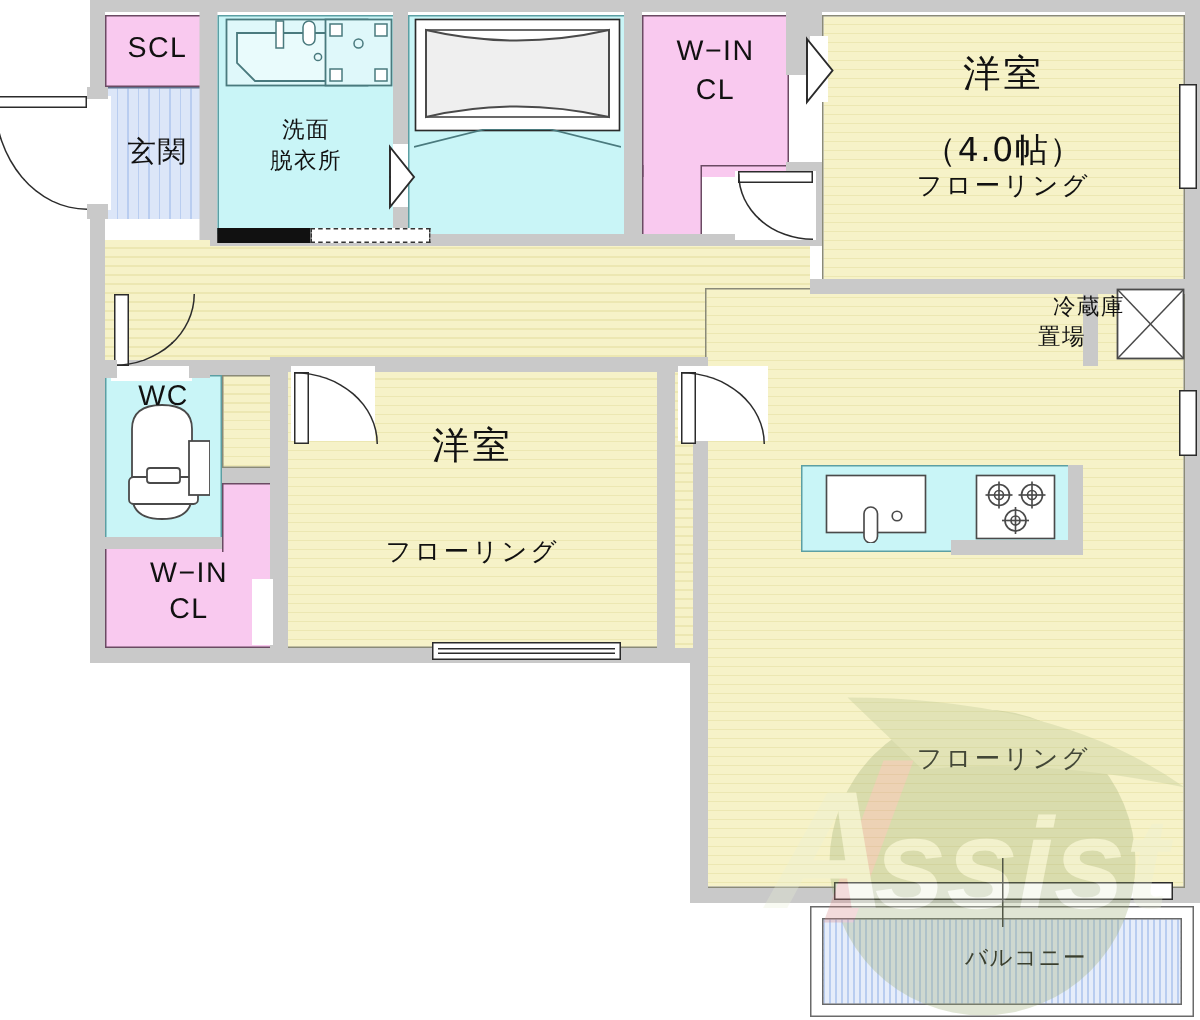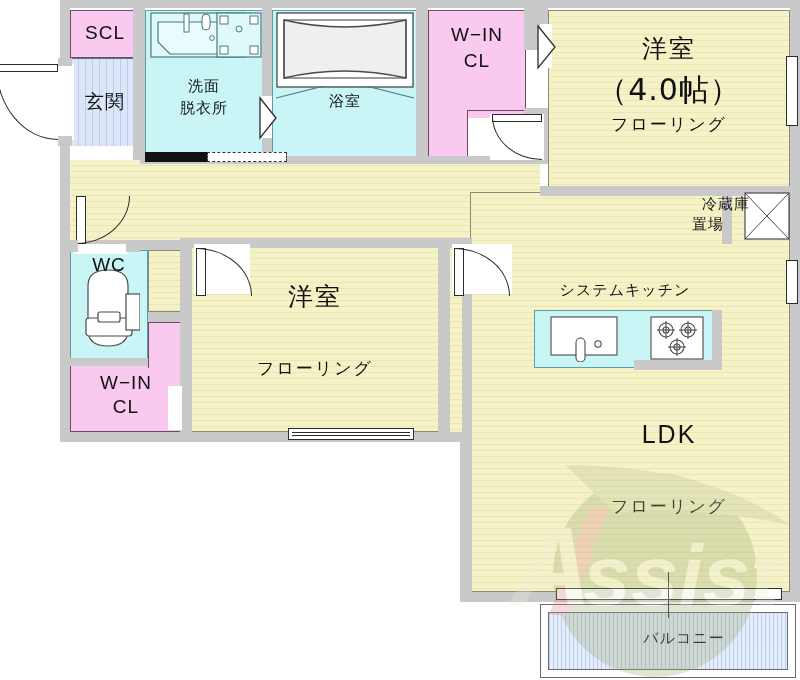--- a/index.html
+++ b/index.html
@@ -50,21 +50,21 @@
   .lbl{
     position:absolute;
     text-align:center;
     color:#111;
     white-space:nowrap;
     line-height:1.18;
     font-family:"DejaVu Sans","Liberation Sans",sans-serif;
     pointer-events:none;
   }
   .lbl-room{font-size:25px;letter-spacing:2px;}
-  .lbl-sub{font-size:30px;letter-spacing:1px;}
+  .lbl-sub{font-size:22px;letter-spacing:1px;margin-top:16px;}
   .lbl-floorname{font-size:17px;letter-spacing:2px;}
   .lbl-sm{font-size:15px;letter-spacing:1px;}
   .lbl-md{font-size:19px;letter-spacing:1px;}
   .lbl-lat{font-family:Liberation Sans, sans-serif;}
 
   
   .win{background:#ffffff;border:1px solid #2b2b2b;}
   .doorleaf{background:#ffffff;border:1px solid #2b2b2b;}
   .gap-white{background:#ffffff;}
 
@@ -267,46 +267,43 @@
   <div class="abs wall-plain" style="left:634px;top:360px;width:88px;height:10px;"></div>
   <div class="abs wall-plain" style="left:722px;top:192px;width:10px;height:52px;"></div>
 
   <div class="lbl lbl-md lbl-lat" style="left:70px;top:22px;width:70px;">SCL</div>
 
   <div class="lbl lbl-md" style="left:70px;top:90px;width:70px;">玄関</div>
 
   <div class="lbl lbl-sm" style="left:145px;top:78px;width:118px;">洗面</div>
   <div class="lbl lbl-sm" style="left:145px;top:100px;width:118px;font-family:Liberation Serif, serif;">脱衣所</div>
 
-  <div class="lbl lbl-sm" style="left:272px;top:93px;width:146px;">浴室</div>
 
   <div class="lbl lbl-md lbl-lat" style="left:428px;top:24px;width:98px;">W−IN</div>
   <div class="lbl lbl-md lbl-lat" style="left:428px;top:50px;width:98px;">CL</div>
 
   <div class="lbl lbl-room" style="left:548px;top:34px;width:242px;">洋室</div>
   <div class="lbl lbl-sub" style="left:548px;top:72px;width:242px;">（4.0帖）</div>
   <div class="lbl lbl-floorname" style="left:548px;top:114px;width:242px;">フローリング</div>
 
   <div class="lbl lbl-md lbl-lat" style="left:70px;top:254px;width:78px;">WC</div>
 
   <div class="lbl lbl-md lbl-lat" style="left:70px;top:372px;width:112px;">W−IN</div>
   <div class="lbl lbl-md lbl-lat" style="left:70px;top:396px;width:112px;">CL</div>
 
   <div class="lbl lbl-room" style="left:190px;top:282px;width:250px;">洋室</div>
   <div class="lbl lbl-floorname" style="left:190px;top:358px;width:250px;">フローリング</div>
 
-  <div class="lbl lbl-room lbl-lat" style="left:548px;top:420px;width:242px;">LDK</div>
   <div class="lbl lbl-floorname" style="left:548px;top:496px;width:242px;">フローリング</div>
 
   <div class="lbl lbl-sm" style="left:548px;top:630px;width:272px;">バルコニー</div>
 
   <div class="lbl lbl-sm" style="left:690px;top:196px;width:72px;">冷蔵庫</div>
   <div class="lbl lbl-sm" style="left:672px;top:216px;width:72px;">置場</div>
 
-  <div class="lbl lbl-sm" style="left:520px;top:282px;width:210px;">システムキッチン</div>
 
   <div id="wm">
     <svg viewBox="0 0 295 225" xmlns="http://www.w3.org/2000/svg">
       <circle cx="150" cy="120" r="102" fill="#9aaa72"></circle>
       <path d="M60 10 Q200 10 285 70 Q190 50 110 58 Z" fill="#b6c48f"></path>
       <path d="M44 160 L84 52 L104 52 L64 160 Z" fill="#d98a8a"></path>
       <text x="6" y="150" font-family="'Liberation Sans',sans-serif" font-size="112" font-style="italic" font-weight="bold" fill="#e9efd6">A</text>
       <text x="78" y="150" font-family="'Liberation Sans',sans-serif" font-size="86" font-style="italic" font-weight="bold" fill="#e9efd6">ssist</text>
     </svg>
   </div>

